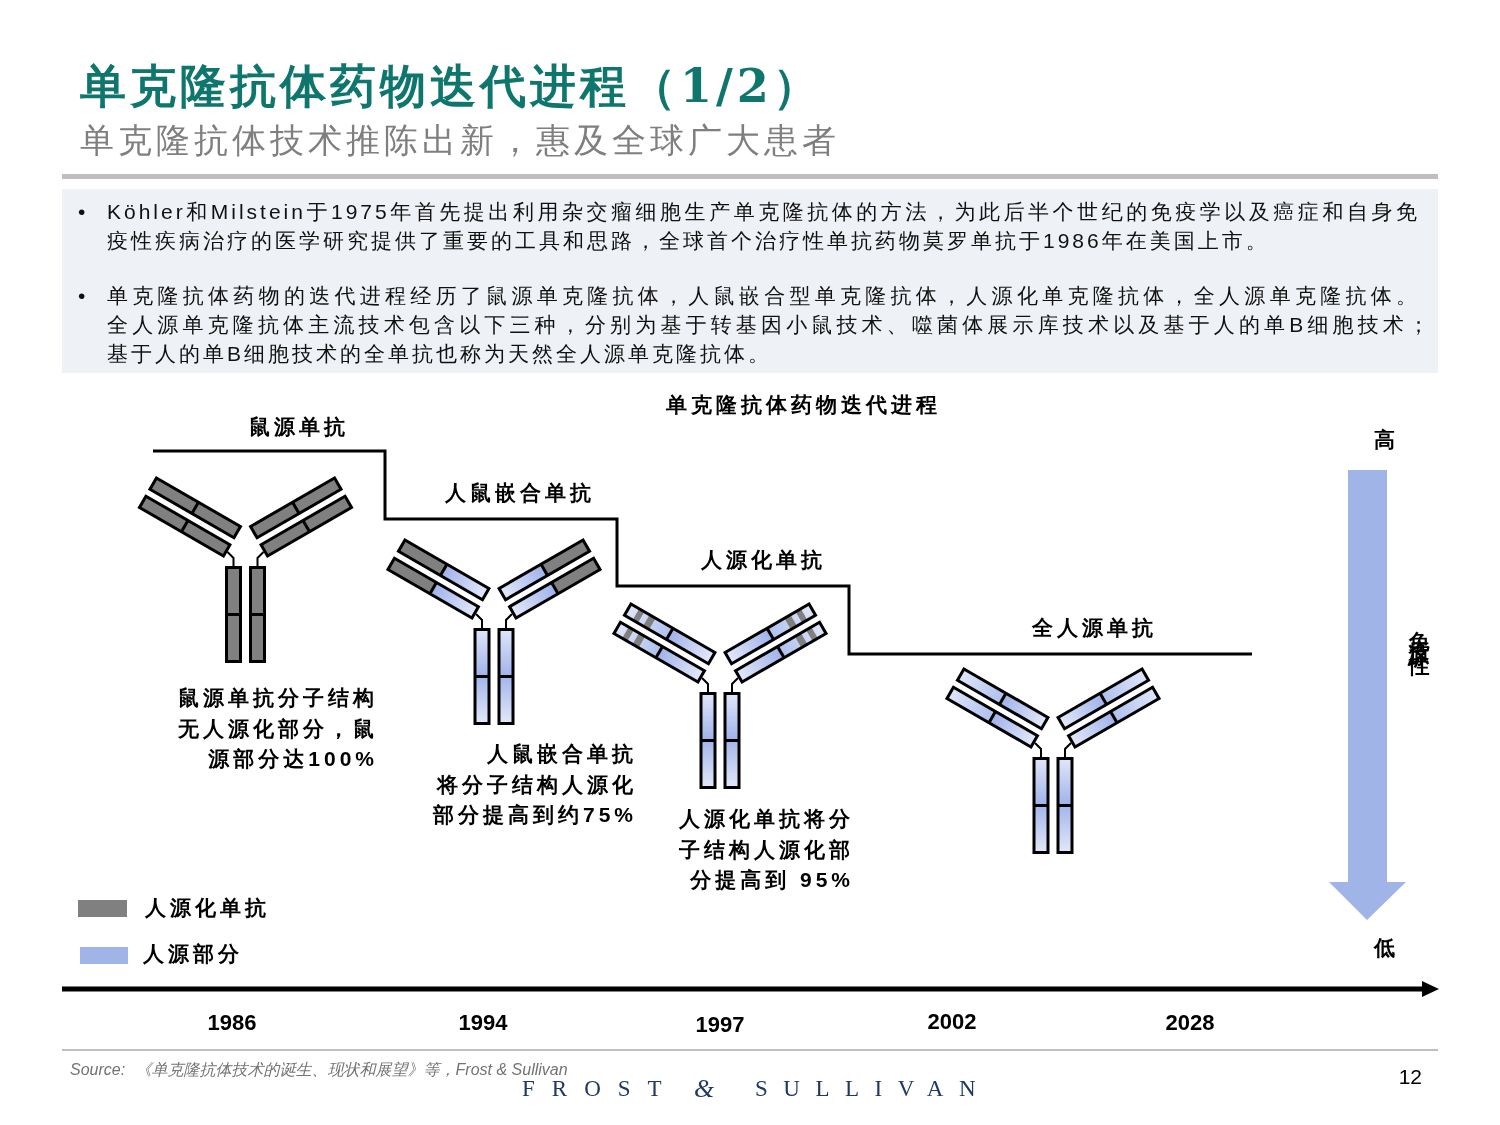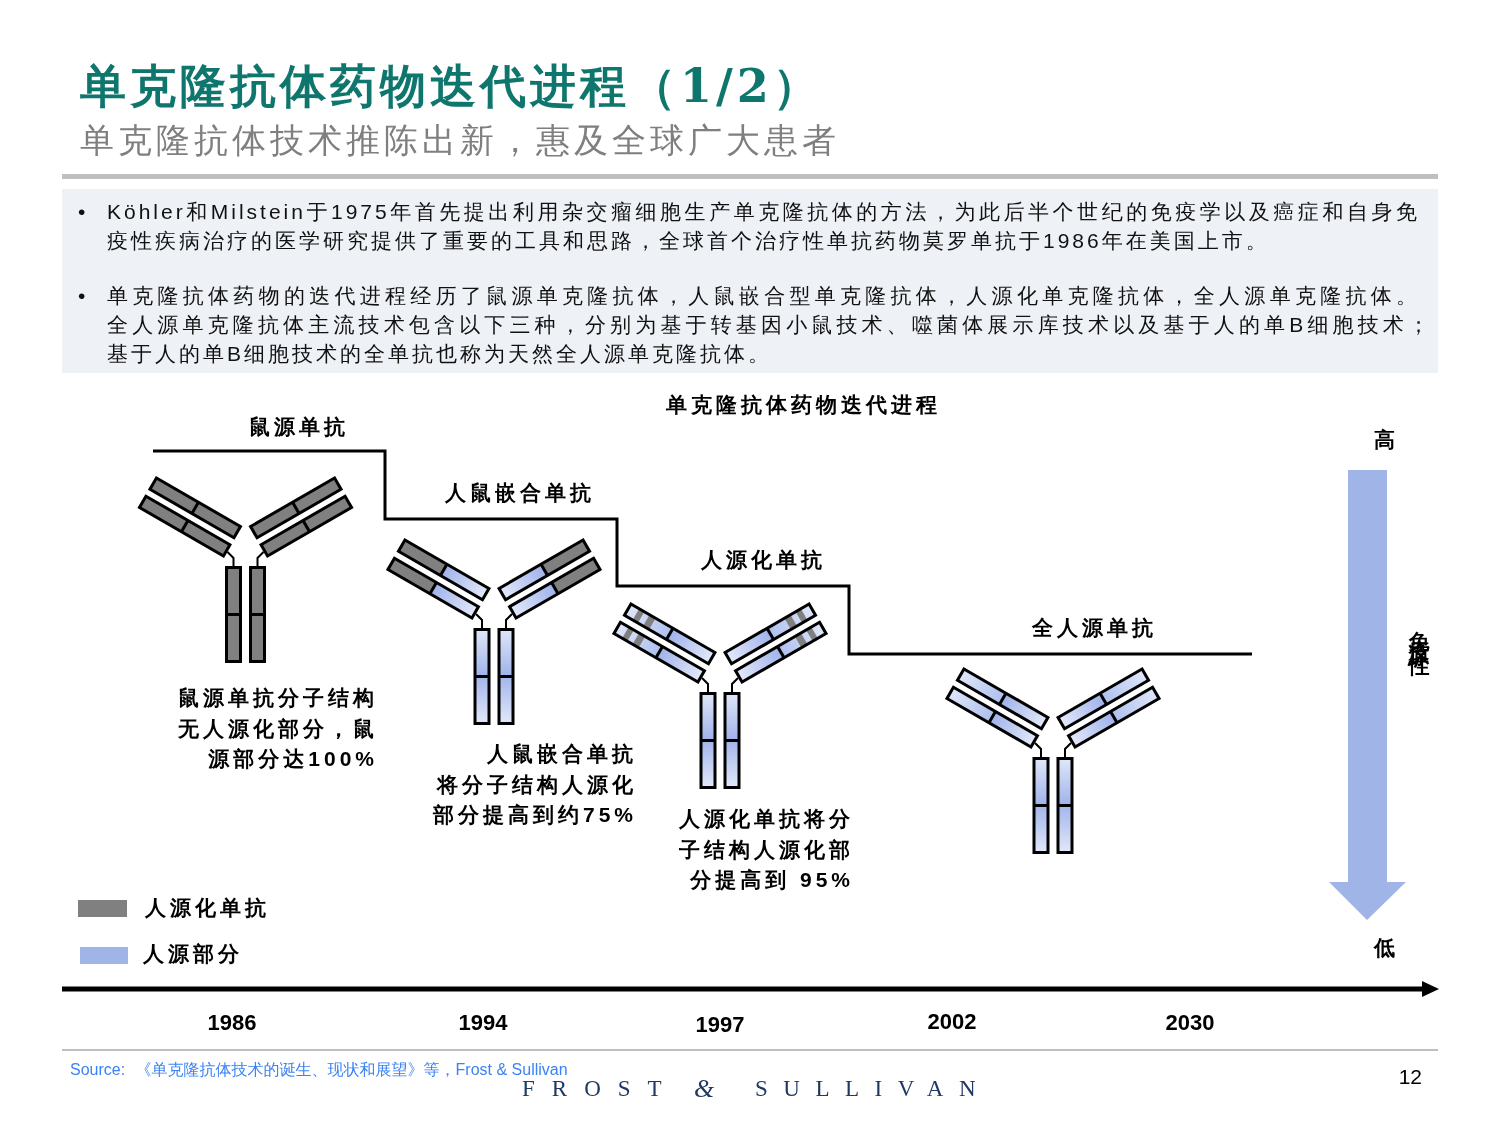--- a/index.html
+++ b/index.html
@@ -26,21 +26,21 @@
   .center { text-align:right; }
   .legend-swatch { height:17px; }
   .sw-murine { background:#808080; }
   .sw-human { background:#A0B4E8; }
   .vert { writing-mode:vertical-rl; text-orientation:upright; letter-spacing:8px; }
 
   .year { font-family:"Liberation Sans",sans-serif; font-weight:bold; font-size:22px; line-height:26px;
           width:120px; text-align:center; white-space:nowrap; }
 
   .foot-rule { left:62px; top:1049px; width:1376px; height:2px; background:#BFBFBF; }
-  .source { left:70px; top:1060px; font-size:16px; line-height:20px; white-space:nowrap; color:#3b82f6; }
+  .source { left:70px; top:1060px; font-size:16px; line-height:20px; font-style:italic; white-space:nowrap; color:#737373; }
   .page-no { left:1390px; top:1064px; width:32px; text-align:right; font-size:21px; line-height:26px; color:#000; }
   .logo { top:1075px; font-family:"Liberation Serif","DejaVu Serif",serif; font-size:23px; line-height:28px;
           color:#1F3864; white-space:nowrap; }
   .logo-w1 { left:522px; letter-spacing:17px; }
   .logo-amp { left:694px; font-style:italic; font-size:26px; }
   .logo-w2 { left:755px; letter-spacing:15.5px; }
 
   svg.graphics { position:absolute; left:0; top:0; pointer-events:none; }
   .ab-murine   { --v:#808080; --c:#808080; --cdr:none; --st:#808080; --sb:#808080; }
   .ab-chimeric { --v:#808080; --c:url(#gConst); --cdr:none; --st:url(#gStemTop); --sb:url(#gStemBot); }
@@ -177,21 +177,21 @@
   <div class="abs dt" style="left:143px; top:939px;">人源部分</div>
 
   <div class="abs dt center" style="left:1341px; top:425px; width:54px; letter-spacing:0;">高</div>
   <div class="abs dt vert" style="left:1404px; top:614px; width:30px; font-size:21px;">免疫原性</div>
   <div class="abs dt center" style="left:1341px; top:933px; width:54px; letter-spacing:0;">低</div>
 
   <div class="abs year" style="left:172px; top:1010px;">1986</div>
   <div class="abs year" style="left:423px; top:1010px;">1994</div>
   <div class="abs year" style="left:660px; top:1012px;">1997</div>
   <div class="abs year" style="left:892px; top:1009px;">2002</div>
-  <div class="abs year" style="left:1130px; top:1010px;">2030</div>
+  <div class="abs year" style="left:1130px; top:1010px;">2028</div>
 
   <div class="abs foot-rule"></div>
   <div class="abs source">
     <span>Source:</span>
     <span style="margin-left:6px;">《单克隆抗体技术的诞生、现状和展望》等，Frost &amp; Sullivan</span>
   </div>
   <div class="abs logo logo-w1">FROST</div>
   <div class="abs logo logo-amp">&amp;</div>
   <div class="abs logo logo-w2">SULLIVAN</div>
   <div class="abs page-no">12</div>

